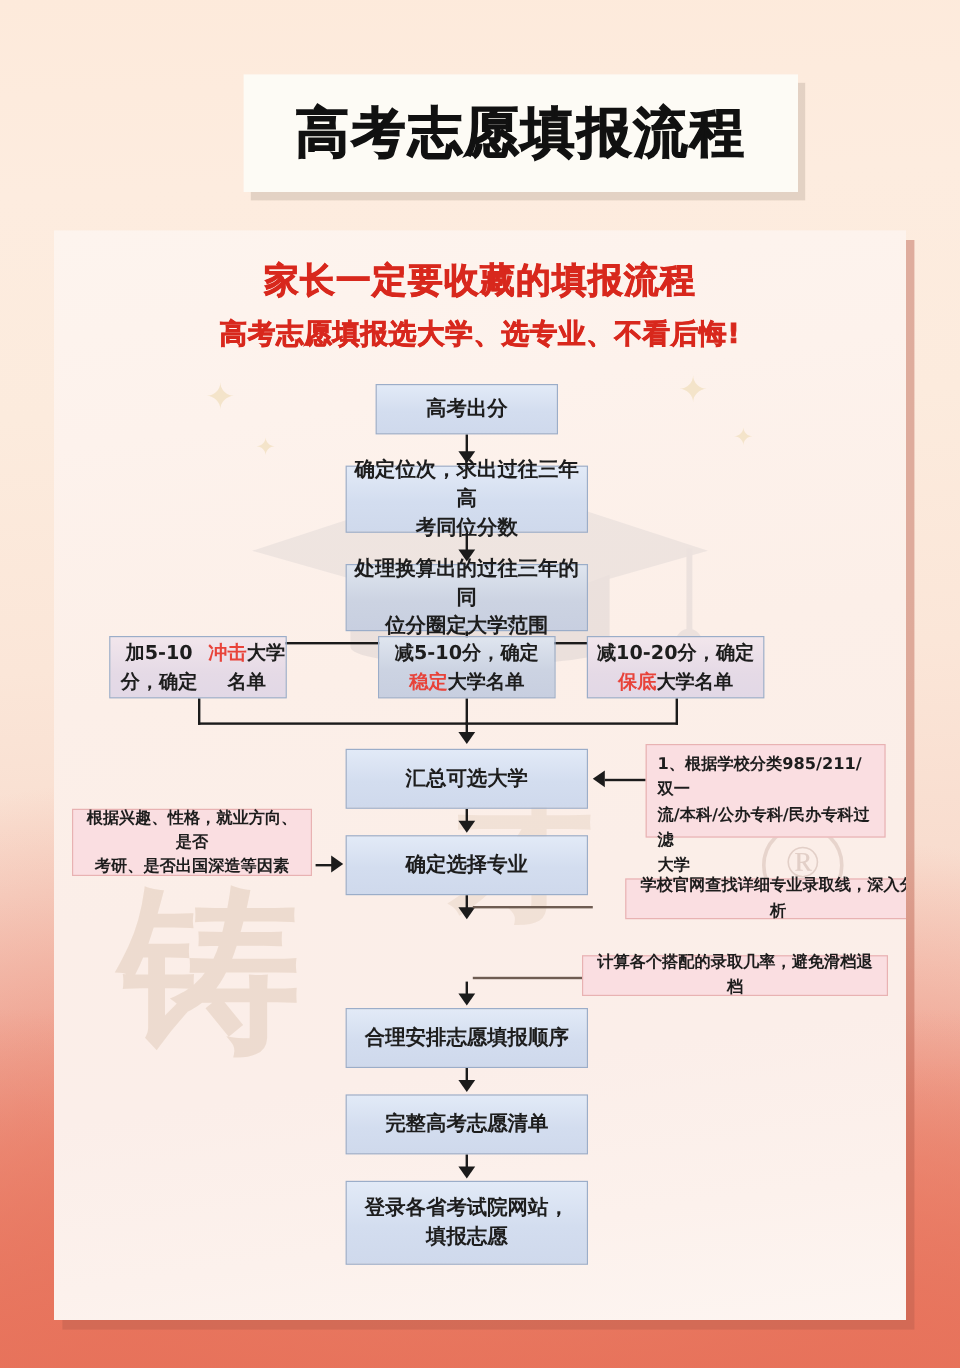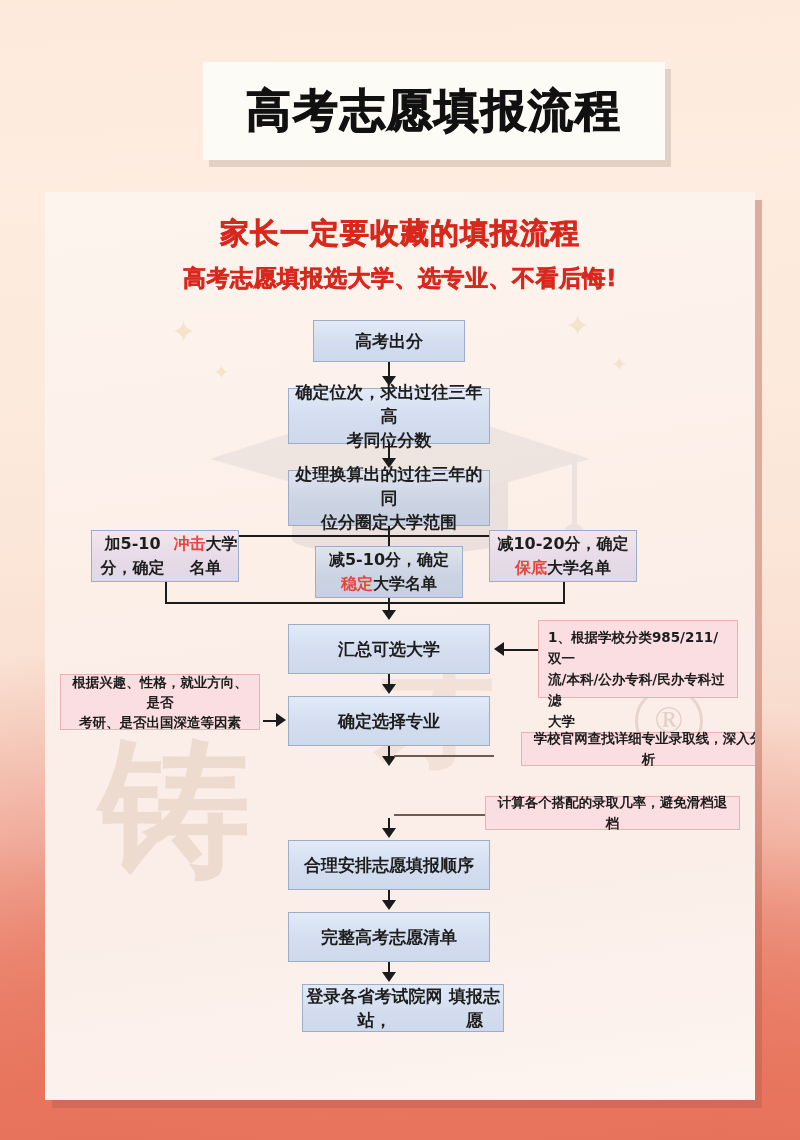--- a/index.html
+++ b/index.html
@@ -291,21 +291,21 @@
     <div class="conn v" style="left:577px; top:343px; height:17px;"></div>
     <div class="arrow-down" style="left:114px; top:356px;"></div>
     <div class="arrow-down" style="left:337px; top:356px;"></div>
     <div class="arrow-down" style="left:571px; top:356px;"></div>
 
     <div class="node pinkish" style="left:46px; top:338px; width:148px; height:52px; font-size:16px;">
       <span class="line2">加5-10分，确定</span>
       <span class="line2"><span class="em-red">冲击</span><span>大学名单</span></span>
     </div>
 
-    <div class="node shaded" style="left:270px; top:338px; width:148px; height:52px; flex-direction:column; font-size:16px;margin-top:16px;">
+    <div class="node shaded" style="left:270px; top:338px; width:148px; height:52px; flex-direction:column; font-size:16px;">
       <span class="line2">减5-10分，确定</span>
       <span class="line2"><span class="em-red">稳定</span><span>大学名单</span></span>
     </div>
 
     <div class="node pinkish" style="left:444px; top:338px; width:148px; height:52px; flex-direction:column; font-size:16px;">
       <span class="line2">减10-20分，确定</span>
       <span class="line2"><span class="em-red">保底</span><span>大学名单</span></span>
     </div>
 
     <div class="conn v" style="left:120px; top:390px; height:22px;"></div>
@@ -360,19 +360,19 @@
     </div>
     <div class="conn v" style="left:343px; top:698px; height:14px;"></div>
     <div class="arrow-down" style="left:337px; top:708px;"></div>
 
     <div class="node" style="left:243px; top:720px; width:202px; height:50px;">
       <span>完整高考志愿清单</span>
     </div>
     <div class="conn v" style="left:343px; top:770px; height:14px;"></div>
     <div class="arrow-down" style="left:337px; top:780px;"></div>
 
-    <div class="node" style="left:243px; top:792px; width:202px; height:48px; flex-direction:row;margin-left:14px;">
+    <div class="node" style="left:243px; top:792px; width:202px; height:70px; flex-direction:column;">
       <span class="line2">登录各省考试院网站，</span>
       <span class="line2">填报志愿</span>
     </div>
 
   </div>
 </div>
 
 </body></html>

